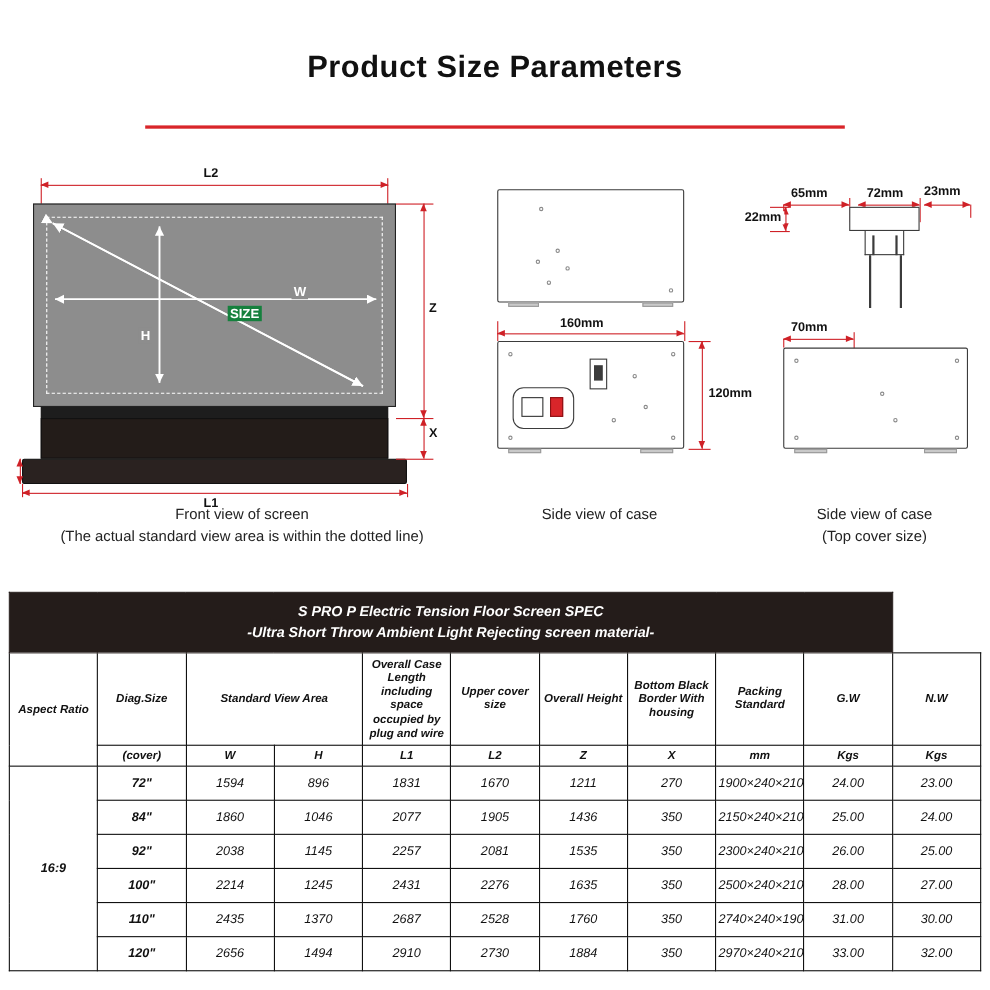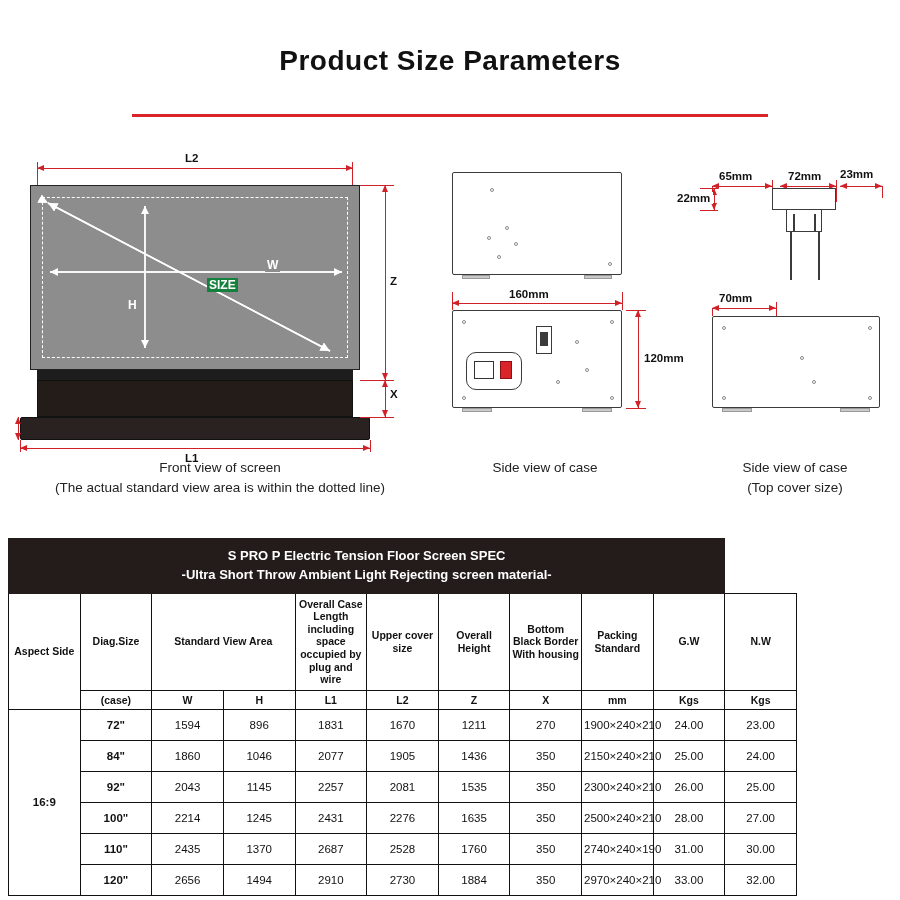--- a/index.html
+++ b/index.html
@@ -64,21 +64,21 @@
   .fv-diag{position:absolute;left:30px;top:45px;width:330px;height:185px;}
   .fv-label{position:absolute;font-size:12px;color:#fff;font-weight:bold;}
 
   
   .case-box{position:absolute;border:1.5px solid #3b3b3b;box-sizing:border-box;background:#fff;border-radius:2px;}
   .dot{position:absolute;width:4px;height:4px;border-radius:50%;border:1px solid #8a8a8a;box-sizing:border-box;}
   .foot{position:absolute;height:4px;background:#c9c9c9;border:1px solid #9a9a9a;box-sizing:border-box;}
 
   
   .table-wrap{position:absolute;left:8px;top:538px;width:884px;}
-  table{border-collapse:collapse;width:789px;table-layout:fixed;}
+  table{border-collapse:collapse;width:884px;table-layout:fixed;font-style:italic;}
   th,td{border:1px solid #111;text-align:center;font-size:11.5px;color:#111;}
   thead .banner td{
     background:#241c1a;color:#fff;font-weight:bold;font-size:13px;padding:8px 4px;line-height:1.45;border:1px solid #241c1a;
   }
   thead .hrow th{font-size:10.5px;font-weight:bold;padding:4px 2px;line-height:1.2;background:#fff;}
   thead .urow th{font-size:10.5px;font-weight:bold;padding:3px 2px;background:#fff;}
   tbody td{padding:5px 2px;height:20px;}
   .aspect-cell{font-weight:bold;font-size:11.5px;}
   .inch{font-weight:bold;}
 </style>
@@ -286,33 +286,33 @@
 <div class="table-wrap">
   <table>
     <thead>
       <tr class="banner">
         <td colspan="10">
           <div>S PRO P Electric Tension Floor Screen SPEC</div>
           <div>-Ultra Short Throw Ambient Light Rejecting screen material-</div>
         </td>
       </tr>
       <tr class="hrow">
-        <th rowspan="2" style="width:64px;">Aspect Side</th>
+        <th rowspan="2" style="width:64px;">Aspect Ratio</th>
         <th style="width:76px;">Diag.Size</th>
         <th colspan="2" style="width:110px;">Standard View Area</th>
         <th style="width:140px;">Overall Case Length including space occupied by plug and wire</th>
         <th style="width:80px;">Upper cover size</th>
         <th style="width:68px;">Overall Height</th>
         <th style="width:88px;">Bottom Black Border With housing</th>
         <th style="width:124px;">Packing Standard</th>
         <th style="width:48px;">G.W</th>
         <th style="width:48px;">N.W</th>
       </tr>
       <tr class="urow">
-        <th>(case)</th>
+        <th>(cover)</th>
         <th>W</th>
         <th>H</th>
         <th>L1</th>
         <th>L2</th>
         <th>Z</th>
         <th>X</th>
         <th>mm</th>
         <th>Kgs</th>
         <th>Kgs</th>
       </tr>
@@ -338,21 +338,21 @@
         <td>2077</td>
         <td>1905</td>
         <td>1436</td>
         <td>350</td>
         <td>2150×240×210</td>
         <td>25.00</td>
         <td>24.00</td>
       </tr>
       <tr>
         <td class="inch">92"</td>
-        <td>2043</td>
+        <td>2038</td>
         <td>1145</td>
         <td>2257</td>
         <td>2081</td>
         <td>1535</td>
         <td>350</td>
         <td>2300×240×210</td>
         <td>26.00</td>
         <td>25.00</td>
       </tr>
       <tr>

